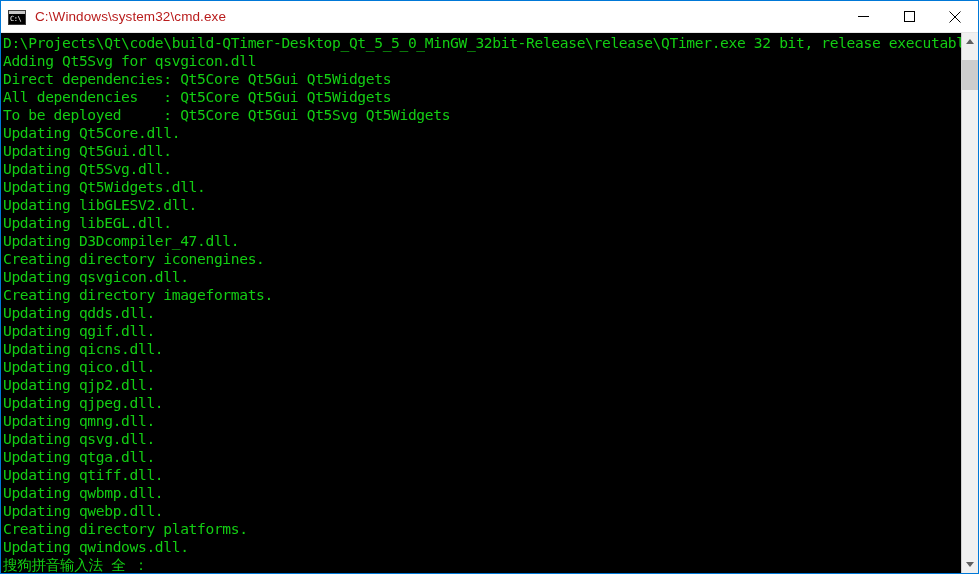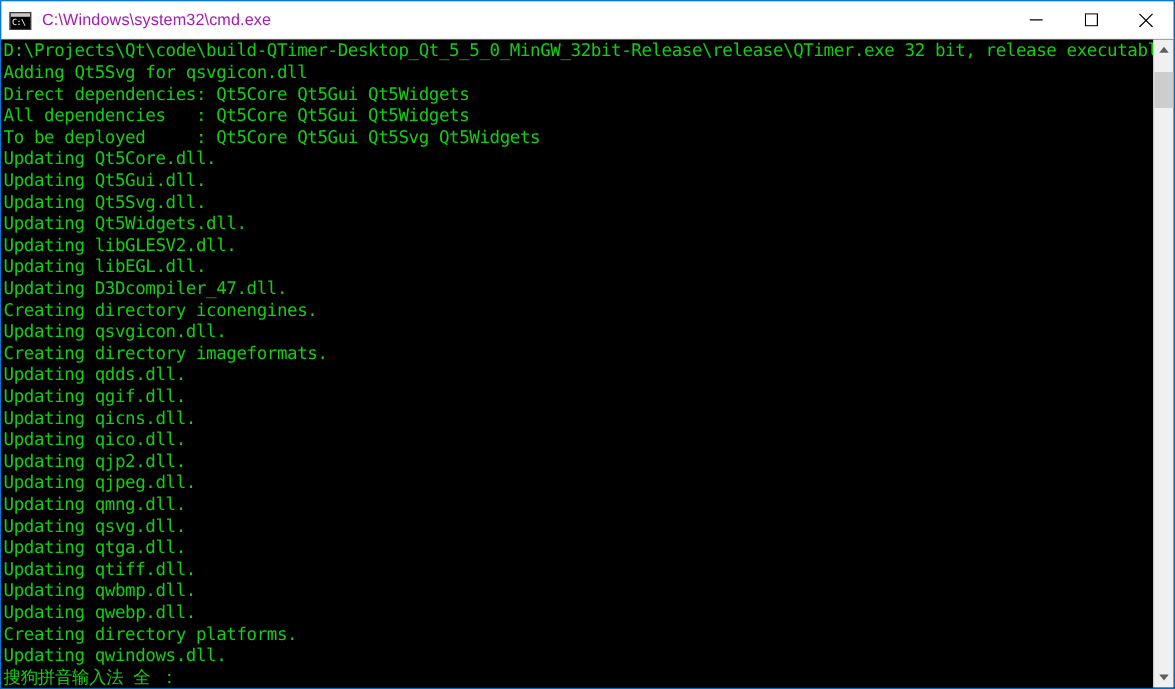--- a/index.html
+++ b/index.html
@@ -61,21 +61,21 @@
     position: absolute;
     left: 4px; top: 9px;
     font-family: "DejaVu Sans Mono", monospace;
     font-size: 7px;
     line-height: 8px;
     color: #ffffff;
     letter-spacing: -0.5px;
   }
   .title-text {
     font-size: 13.5px;
-    color: #a21caf;
+    color: #b91c1c;
     white-space: nowrap;
     letter-spacing: 0.1px;
   }
   .win-controls {
     position: absolute;
     right: 0;
     top: 0;
     height: 31px;
     display: flex;
   }

